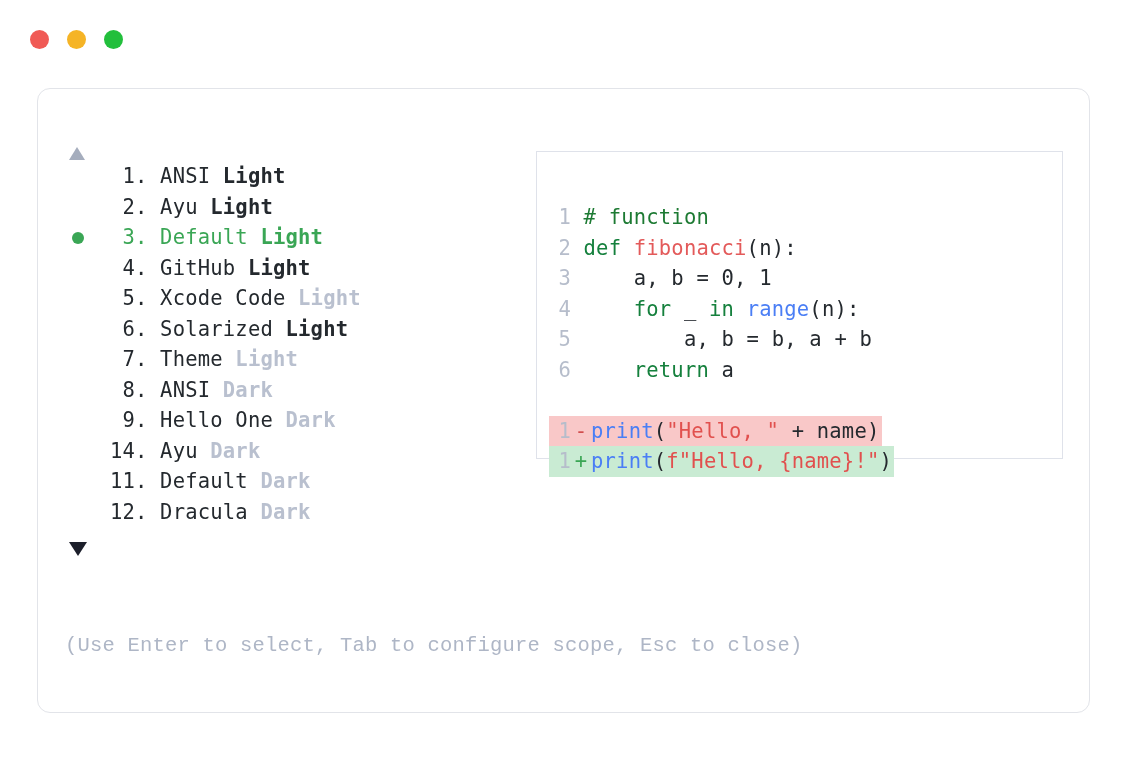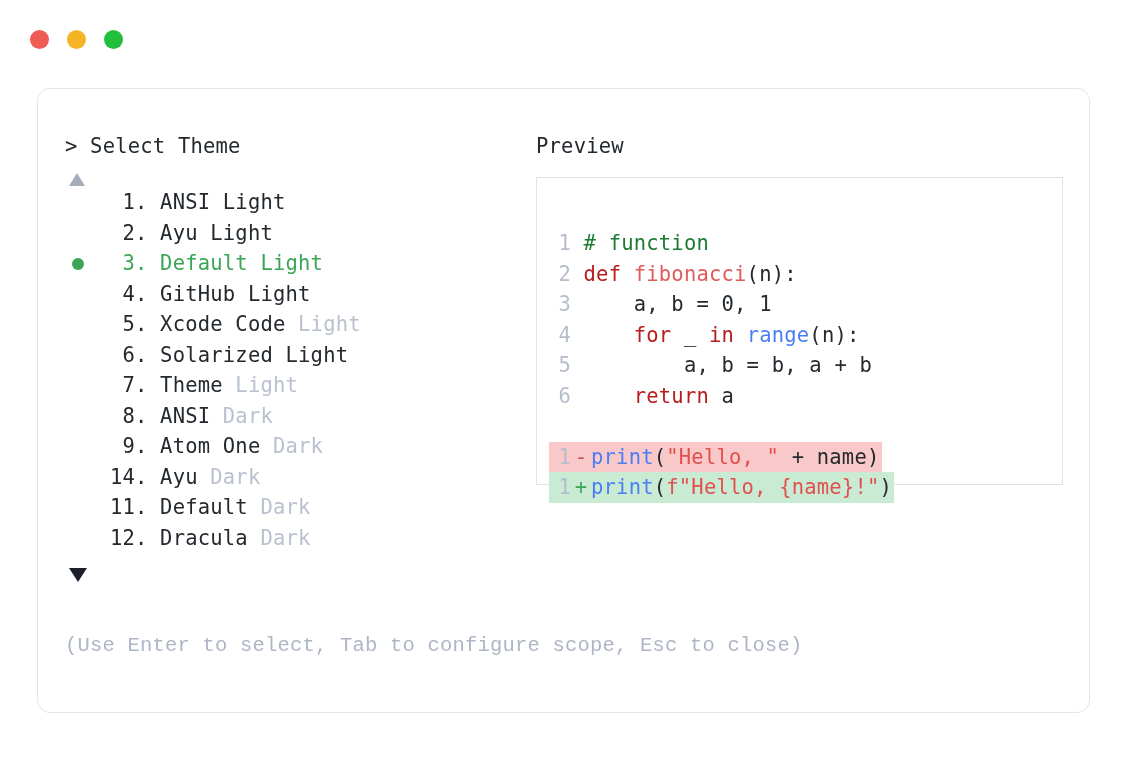--- a/index.html
+++ b/index.html
@@ -125,21 +125,21 @@
   .row-index {
     width: 38px;
     flex: 0 0 38px;
     text-align: right;
     color: #24292e;
   }
   .row-dot-space {
     color: #24292e;
   }
   .row-name { color: #24292e; }
-  .row-tag  { color: #b9c0cf; }
+  .row-tag  { color: #b9c0cf; font-weight: bold; }
 
   .theme-row.selected .row-index,
   .theme-row.selected .row-dot-space,
   .theme-row.selected .row-name,
   .theme-row.selected .row-tag {
     color: #3aa655;
   }
 
   
   .footer-hint {
@@ -175,21 +175,21 @@
   .code-line { display: block; height: 30.5px; }
   .lineno {
     display: inline-block;
     width: 22px;
     text-align: right;
     color: #b6bdcb;
   }
   .code-body { display: inline; }
 
   .tok-comment  { color: #1d7a33; }
-  .tok-keyword  { color: #b91c1c; margin-top: 39px; }
+  .tok-keyword  { color: #15803d; margin-top: 39px; }
   .tok-func     { color: #e35a5a; }
   .tok-builtin  { color: #4a7ef5; }
   .tok-string   { color: #e1504e; }
   .tok-plain    { color: #24292e; }
   .tok-num      { color: #24292e; }
 
   .diff-block { margin-top: 30.5px; }
   .diff-line {
     display: inline-block;
     height: 30.5px;
@@ -208,44 +208,42 @@
 <div class="titlebar">
   <div class="dot red"></div>
   <div class="dot amber"></div>
   <div class="dot green"></div>
 </div>
 
 <div class="card">
   <div class="columns">
 
     <div class="col-left">
-      <div class="panel-heading">&gt; Select Theme</div>
 
       <div class="scroll-arrow up"></div>
 
       <div class="theme-list" id="theme-list">
           <div class="theme-row"><span class="bullet-slot"></span><span class="row-index">1</span><span class="row-dot-space">. </span><span class="row-name">ANSI</span><span> </span><span class="row-tag" style="color: rgb(36, 41, 46);">Light</span></div>
           <div class="theme-row"><span class="bullet-slot"></span><span class="row-index">2</span><span class="row-dot-space">. </span><span class="row-name">Ayu</span><span> </span><span class="row-tag" style="color: rgb(36, 41, 46);">Light</span></div>
           <div class="theme-row selected"><span class="bullet-slot"><span class="bullet"></span></span><span class="row-index">3</span><span class="row-dot-space">. </span><span class="row-name">Default</span><span> </span><span class="row-tag">Light</span></div>
           <div class="theme-row"><span class="bullet-slot"></span><span class="row-index">4</span><span class="row-dot-space">. </span><span class="row-name">GitHub</span><span> </span><span class="row-tag" style="color: rgb(36, 41, 46);">Light</span></div>
           <div class="theme-row"><span class="bullet-slot"></span><span class="row-index">5</span><span class="row-dot-space">. </span><span class="row-name">Xcode Code</span><span> </span><span class="row-tag">Light</span></div>
           <div class="theme-row"><span class="bullet-slot"></span><span class="row-index">6</span><span class="row-dot-space">. </span><span class="row-name">Solarized</span><span> </span><span class="row-tag" style="color: rgb(36, 41, 46);">Light</span></div>
           <div class="theme-row"><span class="bullet-slot"></span><span class="row-index">7</span><span class="row-dot-space">. </span><span class="row-name">Theme</span><span> </span><span class="row-tag">Light</span></div>
           <div class="theme-row"><span class="bullet-slot"></span><span class="row-index">8</span><span class="row-dot-space">. </span><span class="row-name">ANSI</span><span> </span><span class="row-tag">Dark</span></div>
-          <div class="theme-row"><span class="bullet-slot"></span><span class="row-index">9</span><span class="row-dot-space">. </span><span class="row-name">Atom One</span><span> </span><span class="row-tag">Dark</span></div>
+          <div class="theme-row"><span class="bullet-slot"></span><span class="row-index">9</span><span class="row-dot-space">. </span><span class="row-name">Hello One</span><span> </span><span class="row-tag">Dark</span></div>
           <div class="theme-row"><span class="bullet-slot"></span><span class="row-index">14</span><span class="row-dot-space">. </span><span class="row-name">Ayu</span><span> </span><span class="row-tag">Dark</span></div>
           <div class="theme-row"><span class="bullet-slot"></span><span class="row-index">11</span><span class="row-dot-space">. </span><span class="row-name">Default</span><span> </span><span class="row-tag">Dark</span></div>
           <div class="theme-row"><span class="bullet-slot"></span><span class="row-index">12</span><span class="row-dot-space">. </span><span class="row-name">Dracula</span><span> </span><span class="row-tag">Dark</span></div>
         </div>
 
       <div class="scroll-arrow down"></div>
     </div>
 
     <div class="col-right">
-      <div class="panel-heading">Preview</div>
 
       <div class="preview-box">
         <div class="code" id="code-area"><span class="code-line"><span class="lineno">1</span><span> </span><span class="code-body"><span class="tok-comment"># function</span></span></span><span class="code-line"><span class="lineno">2</span><span> </span><span class="code-body"><span class="tok-keyword">def </span><span class="tok-func">fibonacci</span><span class="tok-plain">(n):</span></span></span><span class="code-line"><span class="lineno">3</span><span> </span><span class="code-body"><span class="tok-plain">    a, b = </span><span class="tok-num">0</span><span class="tok-plain">, </span><span class="tok-num">1</span></span></span><span class="code-line"><span class="lineno">4</span><span> </span><span class="code-body"><span class="tok-plain">    </span><span class="tok-keyword">for</span><span class="tok-plain"> _ </span><span class="tok-keyword">in</span><span class="tok-plain"> </span><span class="tok-builtin">range</span><span class="tok-plain">(n):</span></span></span><span class="code-line"><span class="lineno">5</span><span> </span><span class="code-body"><span class="tok-plain">        a, b = b, a + b</span></span></span><span class="code-line"><span class="lineno">6</span><span> </span><span class="code-body"><span class="tok-plain">    </span><span class="tok-keyword">return</span><span class="tok-plain"> a</span></span></span><span class="diff-block" style="display: block;"><span style="display: block;"><span class="diff-line del"><span class="lineno">1</span><span class="diff-mark del">-</span><span><span class="tok-builtin">print</span><span class="tok-plain">(</span><span class="tok-string">"Hello, "</span><span class="tok-plain"> + name)</span></span></span></span><span style="display: block;"><span class="diff-line add"><span class="lineno">1</span><span class="diff-mark add">+</span><span><span class="tok-builtin">print</span><span class="tok-plain">(</span><span class="tok-string">f"Hello, {name}!"</span><span class="tok-plain">)</span></span></span></span></span></div>
       </div>
     </div>
 
     <div class="footer-hint">(Use Enter to select, Tab to configure scope, Esc to close)</div>
 
   </div>
 </div>

